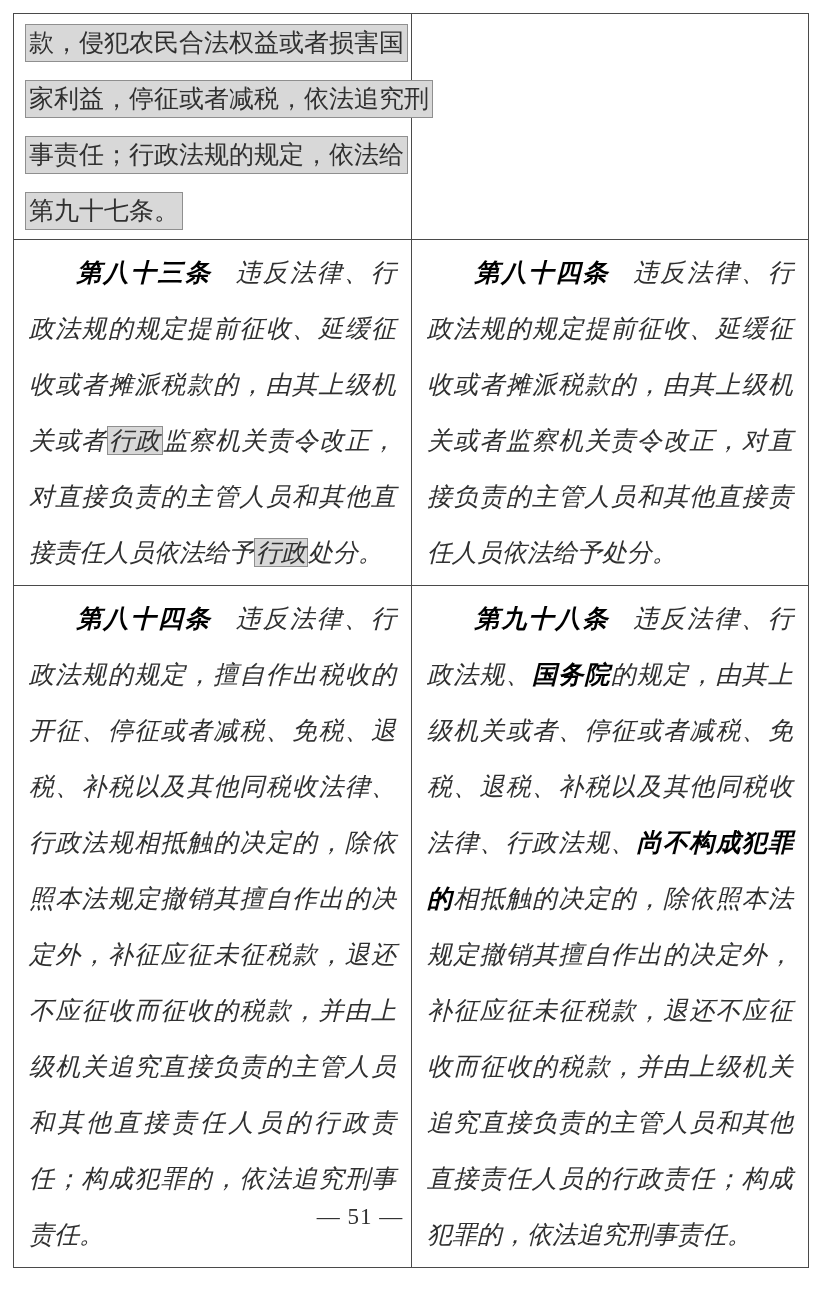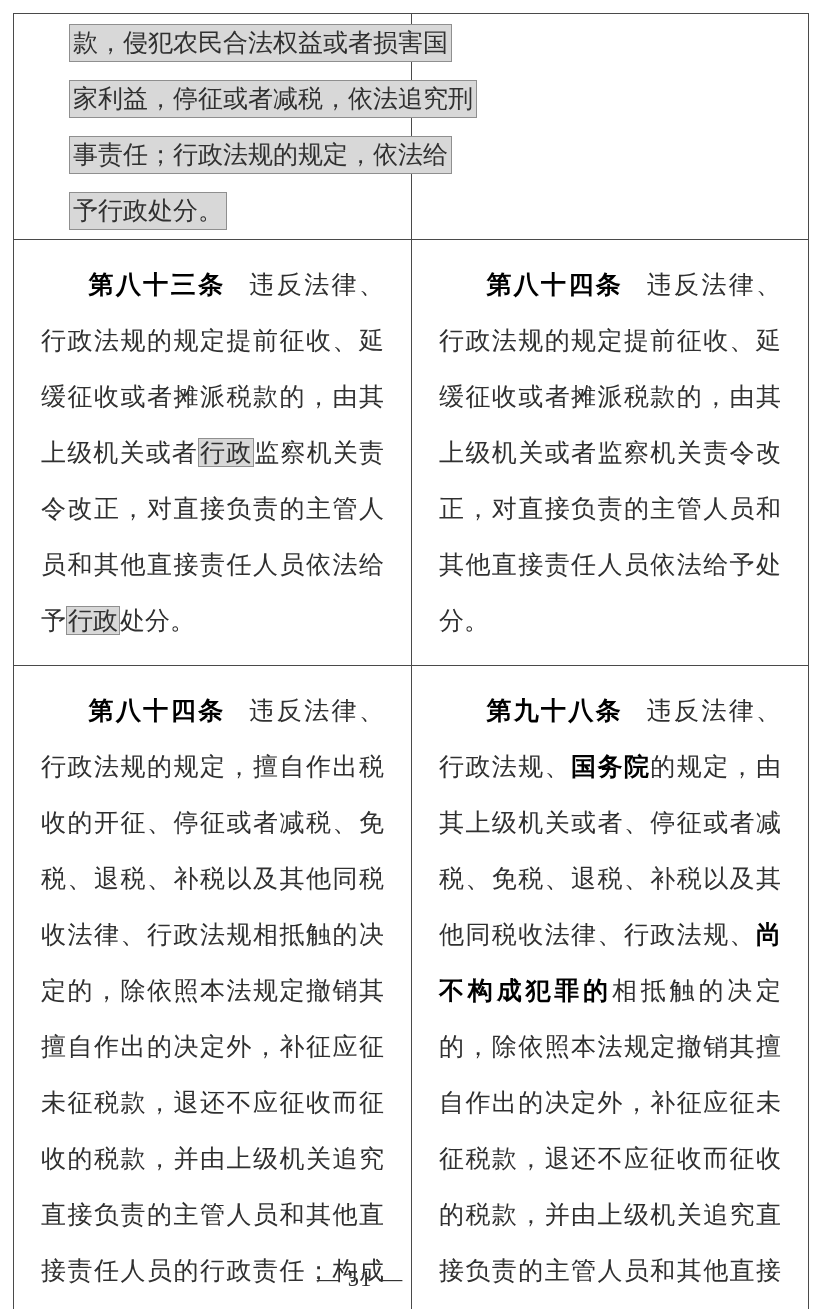--- a/index.html
+++ b/index.html
@@ -42,43 +42,43 @@
     display:flex;
     align-items:center;
   }
   .hl-line{
     display:inline-block;
     background:var(--hl-bg);
     border:1px solid var(--hl-border);
     line-height:1.3;
     padding:2px 3px;
     white-space:nowrap;
-    margin-left:44px;
   }
   .para{
-    margin:16px;
+    margin:4px;
     text-indent:1.9em;
+    font-style:italic;
   }
   .art{
     font-weight:bold;
     color:var(--ink-bold);
     margin-right:0.95em;
   }
   .hl-inline{
     background:var(--hl-bg);
     border:1px solid var(--hl-border);
     padding:0 1px;
   }
   .seg-bold{
     font-weight:bold;
     color:var(--ink-bold);
   }
   .footer{
     position:absolute;
-    left:0;top:1266px;
+    left:0;top:1204px;
     width:720px;
     text-align:center;
     font-size:23px;
     color:#333333;
     letter-spacing:1px;
   }
 </style>
 </head>
 <body>
 
@@ -89,21 +89,21 @@
       <div class="hlrow">
             <span class="hl-line">款，侵犯农民合法权益或者损害国</span>
           </div>
       <div class="hlrow">
             <span class="hl-line">家利益，停征或者减税，依法追究刑</span>
           </div>
       <div class="hlrow">
             <span class="hl-line">事责任；行政法规的规定，依法给</span>
           </div>
       <div class="hlrow">
-            <span class="hl-line">予行政处分。</span>
+            <span class="hl-line">第九十七条。</span>
           </div>
     </td>
     <td class="colR"></td>
   </tr>
 
   <tr class="row2">
     <td class="colL">
       <p class="para"><span class="art">第八十三条</span><span>违反法律、行政法规的规定提前征收、延缓征收或者摊派税款的，由其上级机关或者</span><span class="hl-inline">行政</span><span>监察机关责令改正，对直接负责的主管人员和其他直接责任人员依法给予</span><span class="hl-inline">行政</span><span>处分。</span></p>
     </td>
     <td class="colR">

